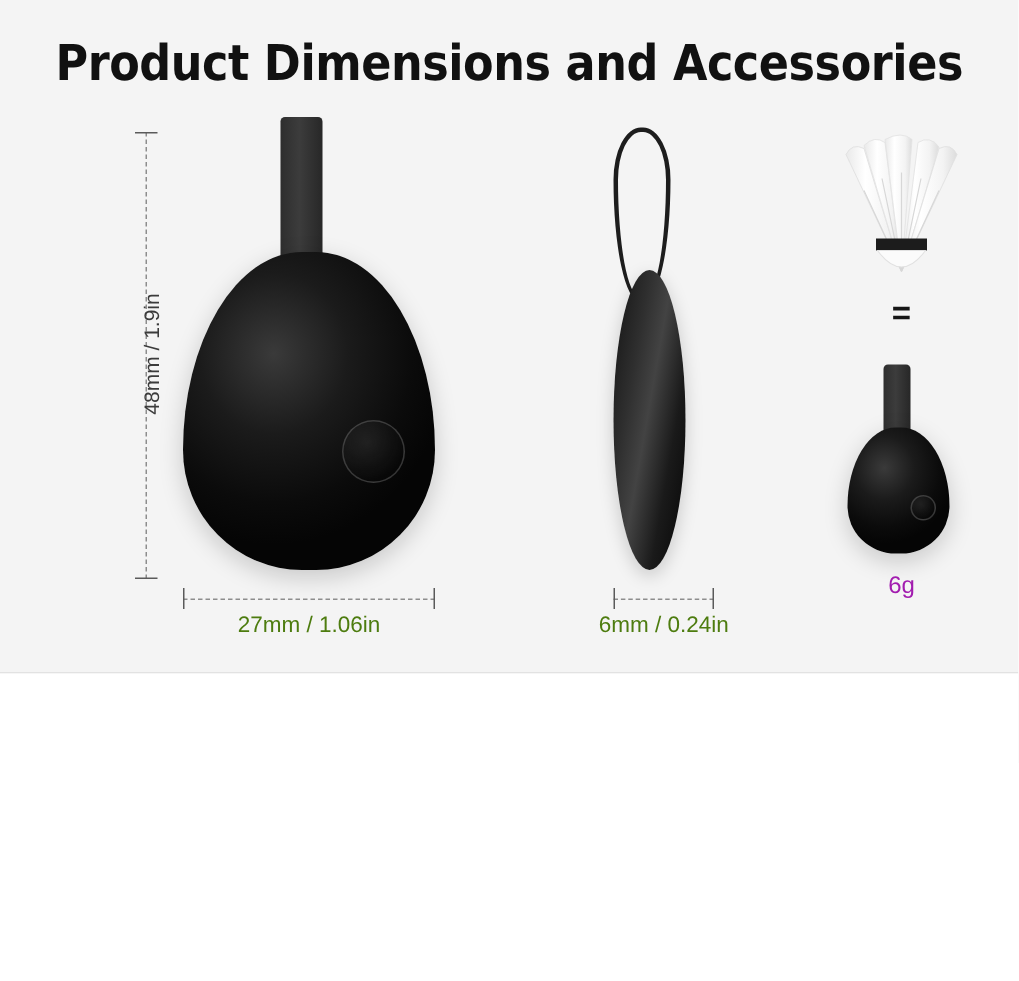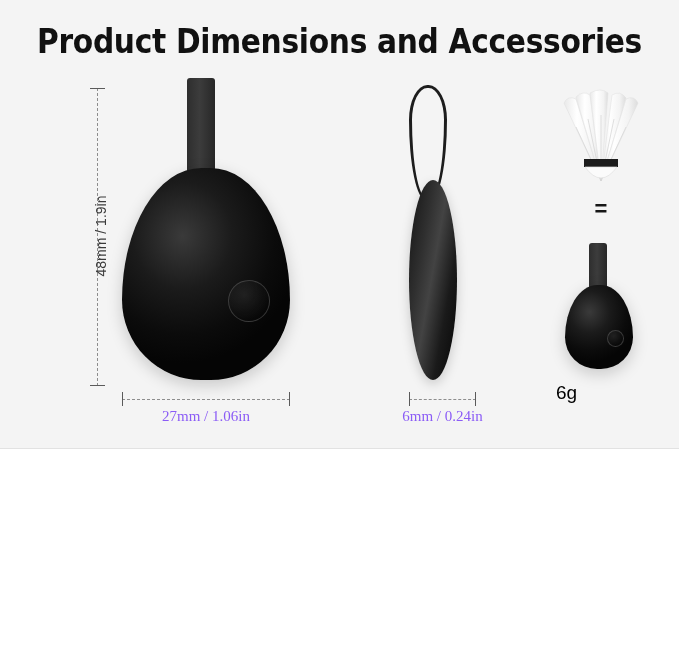--- a/index.html
+++ b/index.html
@@ -57,21 +57,21 @@
   }
   .hdim .cap{
     position:absolute;top:0;width:0;height:14px;
     border-left:1px solid #5a5a5a;
   }
   .hdim .cap.l{left:0;}
   .hdim .cap.r{right:0;}
   .hdim .hlabel{
     position:absolute;left:50%;top:16px;
     transform:translateX(-50%);
-    font-size:15px;color:#8b5cf6;white-space:nowrap;font-family:Liberation Serif, serif;
+    font-size:15px;color:#4d7c0f;white-space:nowrap;
   }
 
   
   .tag-front{position:absolute;}
   .strap{
     position:absolute;
     background:linear-gradient(90deg,#2e2e2e 0%,#3c3c3c 45%,#272727 100%);
     border-radius:3px 3px 2px 2px;
   }
   .body-drop{
@@ -106,22 +106,22 @@
 
   
   .shuttle{position:absolute;}
   .feathers{position:absolute;left:0;top:0;width:100%;height:100%;}
   .equals{
     position:absolute;text-align:center;
     font-size:22px;font-weight:700;color:#161616;
     line-height:1;
   }
   .weight-label{
-    position:absolute;
-    font-size:19px;color:#000000;
+    position:absolute;text-align:center;
+    font-size:16px;color:#a21caf;
   }
 
   
   .bottom-panel{
     position:absolute;left:0;top:449px;width:679px;height:205px;background:#ffffff;
   }
 </style>
 </head>
 <body>
 

